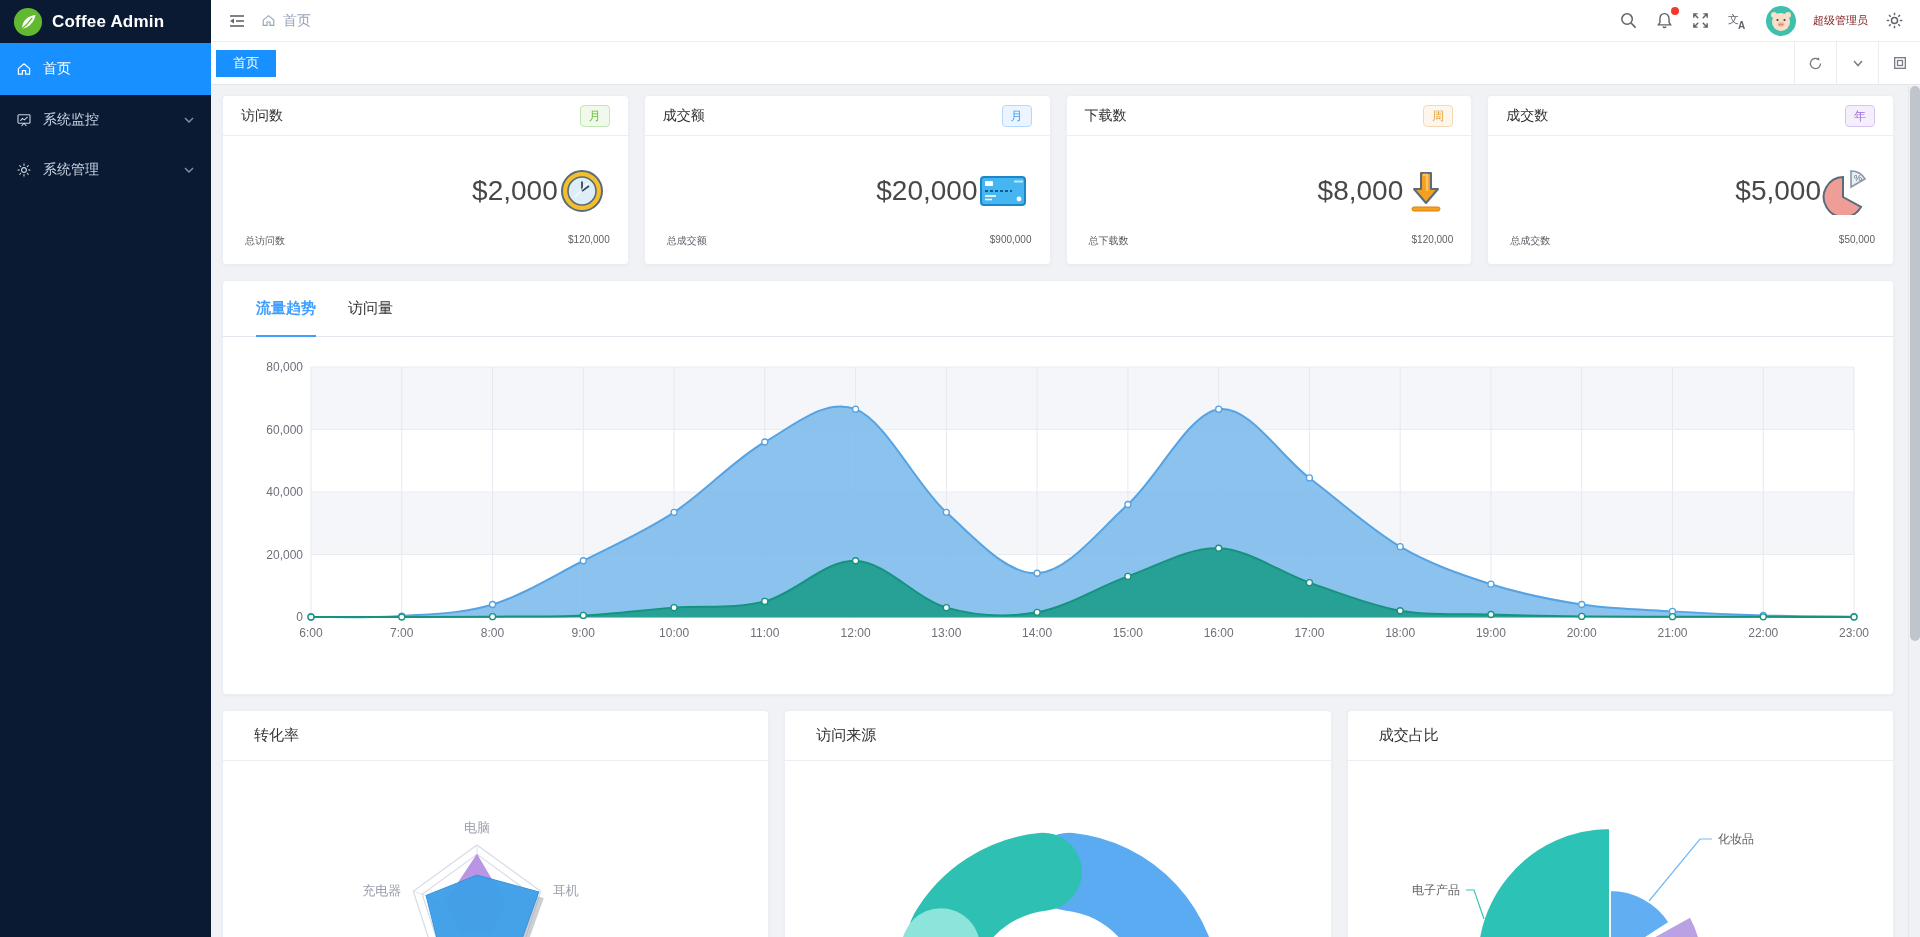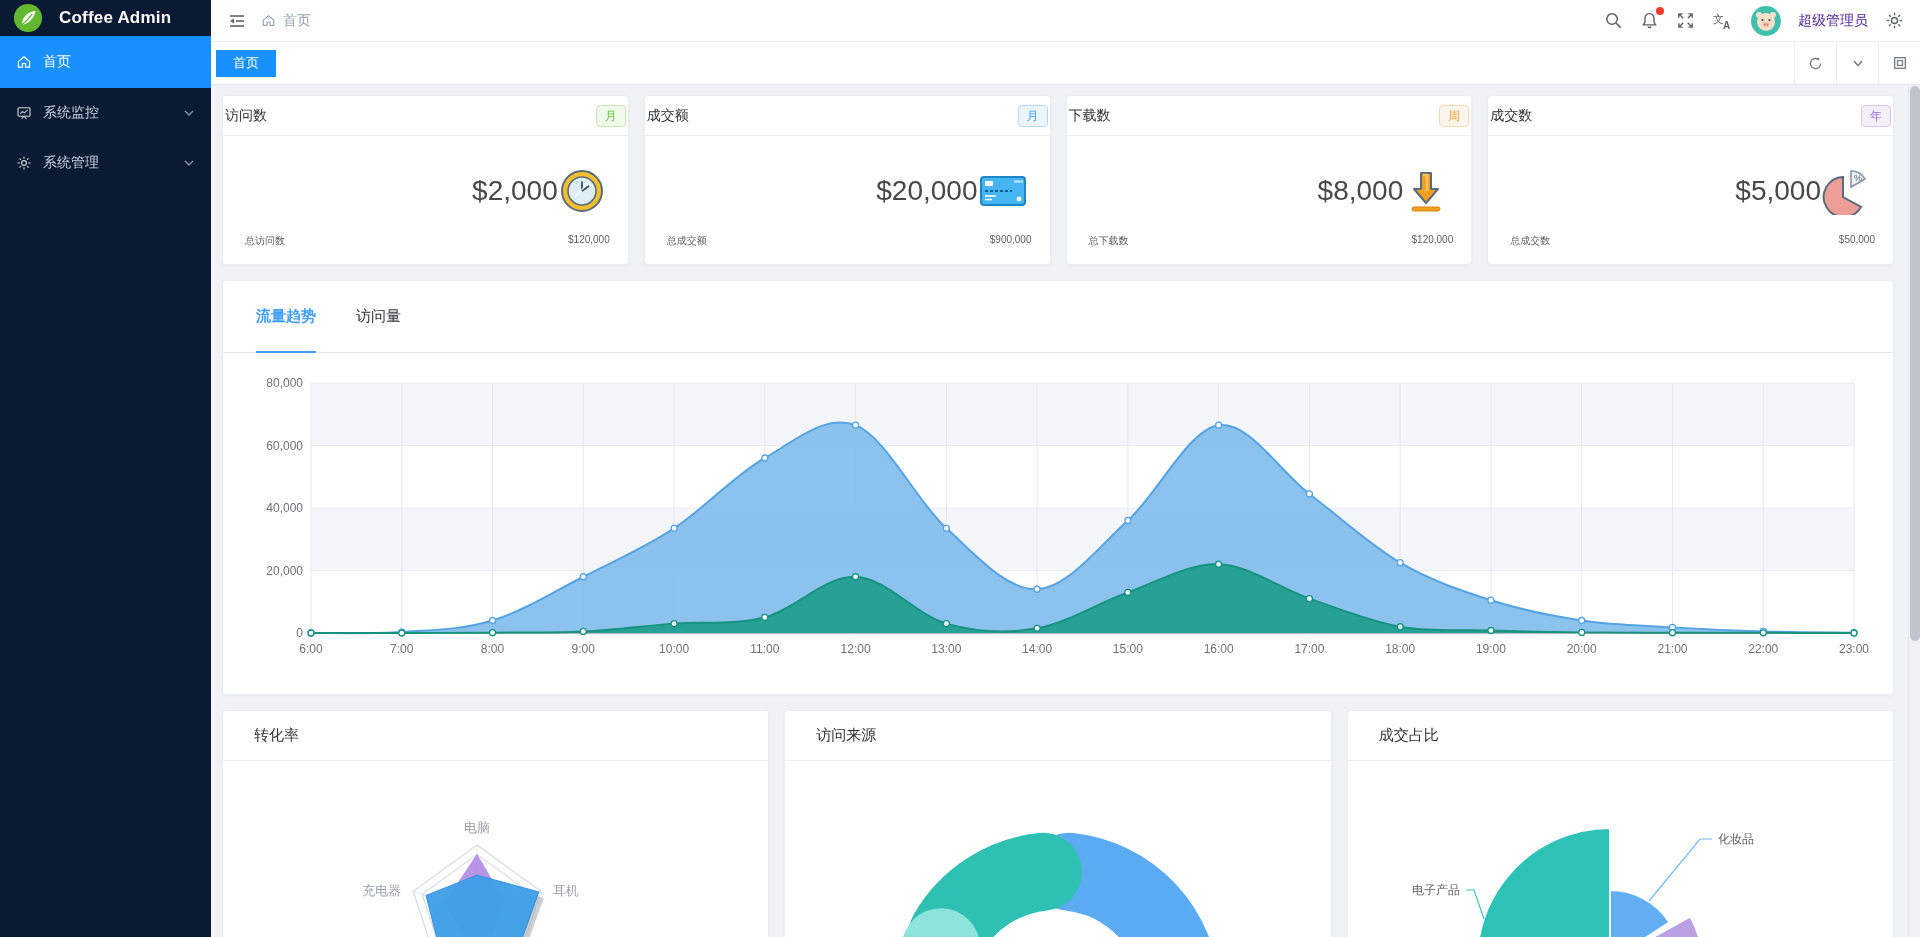--- a/index.html
+++ b/index.html
@@ -1,50 +1,50 @@
 <!DOCTYPE html>
 <html><head>
 <meta charset="utf-8">
 <style>
 *{margin:0;padding:0;box-sizing:border-box}
 html,body{width:1920px;height:937px;overflow:hidden;background:#f0f2f5;font-family:"Liberation Sans","DejaVu Sans",sans-serif;}
 .app{display:flex;width:100%;height:100%}
 
 .sidebar{width:211px;background:#0b1a33;flex-shrink:0;display:flex;flex-direction:column}
-.logo-row{height:36px;display:flex;align-items:center;gap:16px;padding-left:13px;cursor:pointer}
+.logo-row{height:43px;display:flex;align-items:center;gap:9px;padding-left:13px;cursor:pointer}
 .brand-title{color:#fff;font-size:17px;font-weight:bold;letter-spacing:.2px;white-space:nowrap}
 .menu{display:flex;flex-direction:column}
 .menu-item{height:50px;display:flex;align-items:center;gap:11px;padding:0 16px;color:#c9d3e0;font-size:14px;cursor:pointer}
 .menu-item.active{background:#1890ff;color:#fff;height:52px}
 .menu-item .chev{margin-left:auto;display:flex}
 
 .main{flex:1;display:flex;flex-direction:column;position:relative;background:#f0f2f5;min-width:0}
 .topbar{height:42px;background:#fff;display:flex;align-items:center;padding:0 16px;gap:14px;border-bottom:1px solid #f0f0f0}
 .breadcrumb{display:flex;align-items:center;gap:7px;color:#97a3b7;font-size:14px}
 .topbar-right{margin-left:auto;display:flex;align-items:center;gap:17px}
 .iconbtn{display:flex;align-items:center;justify-content:center;position:relative;cursor:pointer}
 .red-dot{position:absolute;top:-4px;right:-5px;width:8px;height:8px;border-radius:50%;background:#f5392f}
-.username{font-size:14px;color:#4c1d95;cursor:pointer}
+.username{font-size:11px;color:#7f1d1d;cursor:pointer}
 
 .tabbar{height:43px;background:#fff;border-bottom:1px solid #e2e5ea;display:flex;align-items:center;padding-left:5px}
 .tab{height:27px;padding:0 17px;background:#1890ff;color:#fff;font-size:13px;display:flex;align-items:center;cursor:pointer}
 .tab-controls{margin-left:auto;display:flex;height:100%}
 .tab-ctrl{width:42px;height:100%;display:flex;align-items:center;justify-content:center;border-left:1px solid #ededed;color:#7a7f87;cursor:pointer}
 
 .content{flex:1;padding:10px 26px 0 11px;overflow:hidden}
 .card{background:#fff;border:1px solid #ebeef5;border-radius:4px;box-shadow:0 1px 3px rgba(0,0,0,.04)}
 .stat-row{display:flex;gap:15px;height:170px}
 .stat-card{flex:1;display:flex;flex-direction:column;min-width:0}
-.stat-header{height:40px;padding:0 2px;display:flex;align-items:center;justify-content:space-between;border-bottom:1px solid #ebeef5;font-size:14px;color:#303133}
+.stat-header{height:40px;padding:0 18px;display:flex;align-items:center;justify-content:space-between;border-bottom:1px solid #ebeef5;font-size:14px;color:#303133}
 .stat-badge{font-size:12px;height:22px;line-height:20px;padding:0 8px;border-radius:4px;border:1px solid}
 .stat-body{display:flex;align-items:center;justify-content:flex-end;padding:12px 22px 0 22px;flex:1}
 .stat-value{font-size:28px;color:#484848}
 .stat-footer{display:flex;justify-content:space-between;padding:0 18px 16px 22px;font-size:10px;color:#5c6066}
 .trend-card{margin-top:15px;height:415px;overflow:hidden}
-.trend-tabs{height:72px;display:flex;gap:40px;padding-left:33px;border-bottom:1px solid #e4e7ed}
+.trend-tabs{height:56px;display:flex;gap:32px;padding-left:33px;border-bottom:1px solid #e4e7ed}
 .trend-tab{display:flex;align-items:center;font-size:15px;color:#303133;cursor:pointer;border-bottom:2px solid transparent;margin-bottom:-1px}
 .trend-tab.active{color:#409eff;font-weight:bold;border-bottom-color:#409eff}
 #trend-svg{display:block;margin-top:2px}
 .bottom-row{display:flex;gap:15px;margin-top:15px;height:380px}
 .bottom-card{flex:1;display:flex;flex-direction:column;overflow:hidden;min-width:0}
 .bottom-header{height:50px;padding:0 31px;display:flex;align-items:center;border-bottom:1px solid #ebeef5;font-size:15px;color:#303133}
 .bottom-body{flex:1;position:relative;overflow:hidden}
 .bottom-body svg{position:absolute;left:0;top:0}
 .scrollbar{position:absolute;top:86px;right:0;bottom:0;width:12px;background:#f0f1f4;border-left:1px solid #e6e7ea}
 .scroll-thumb{position:absolute;top:0;left:1px;width:10px;height:555px;background:#c0c4cc;border-radius:5px;cursor:pointer}

